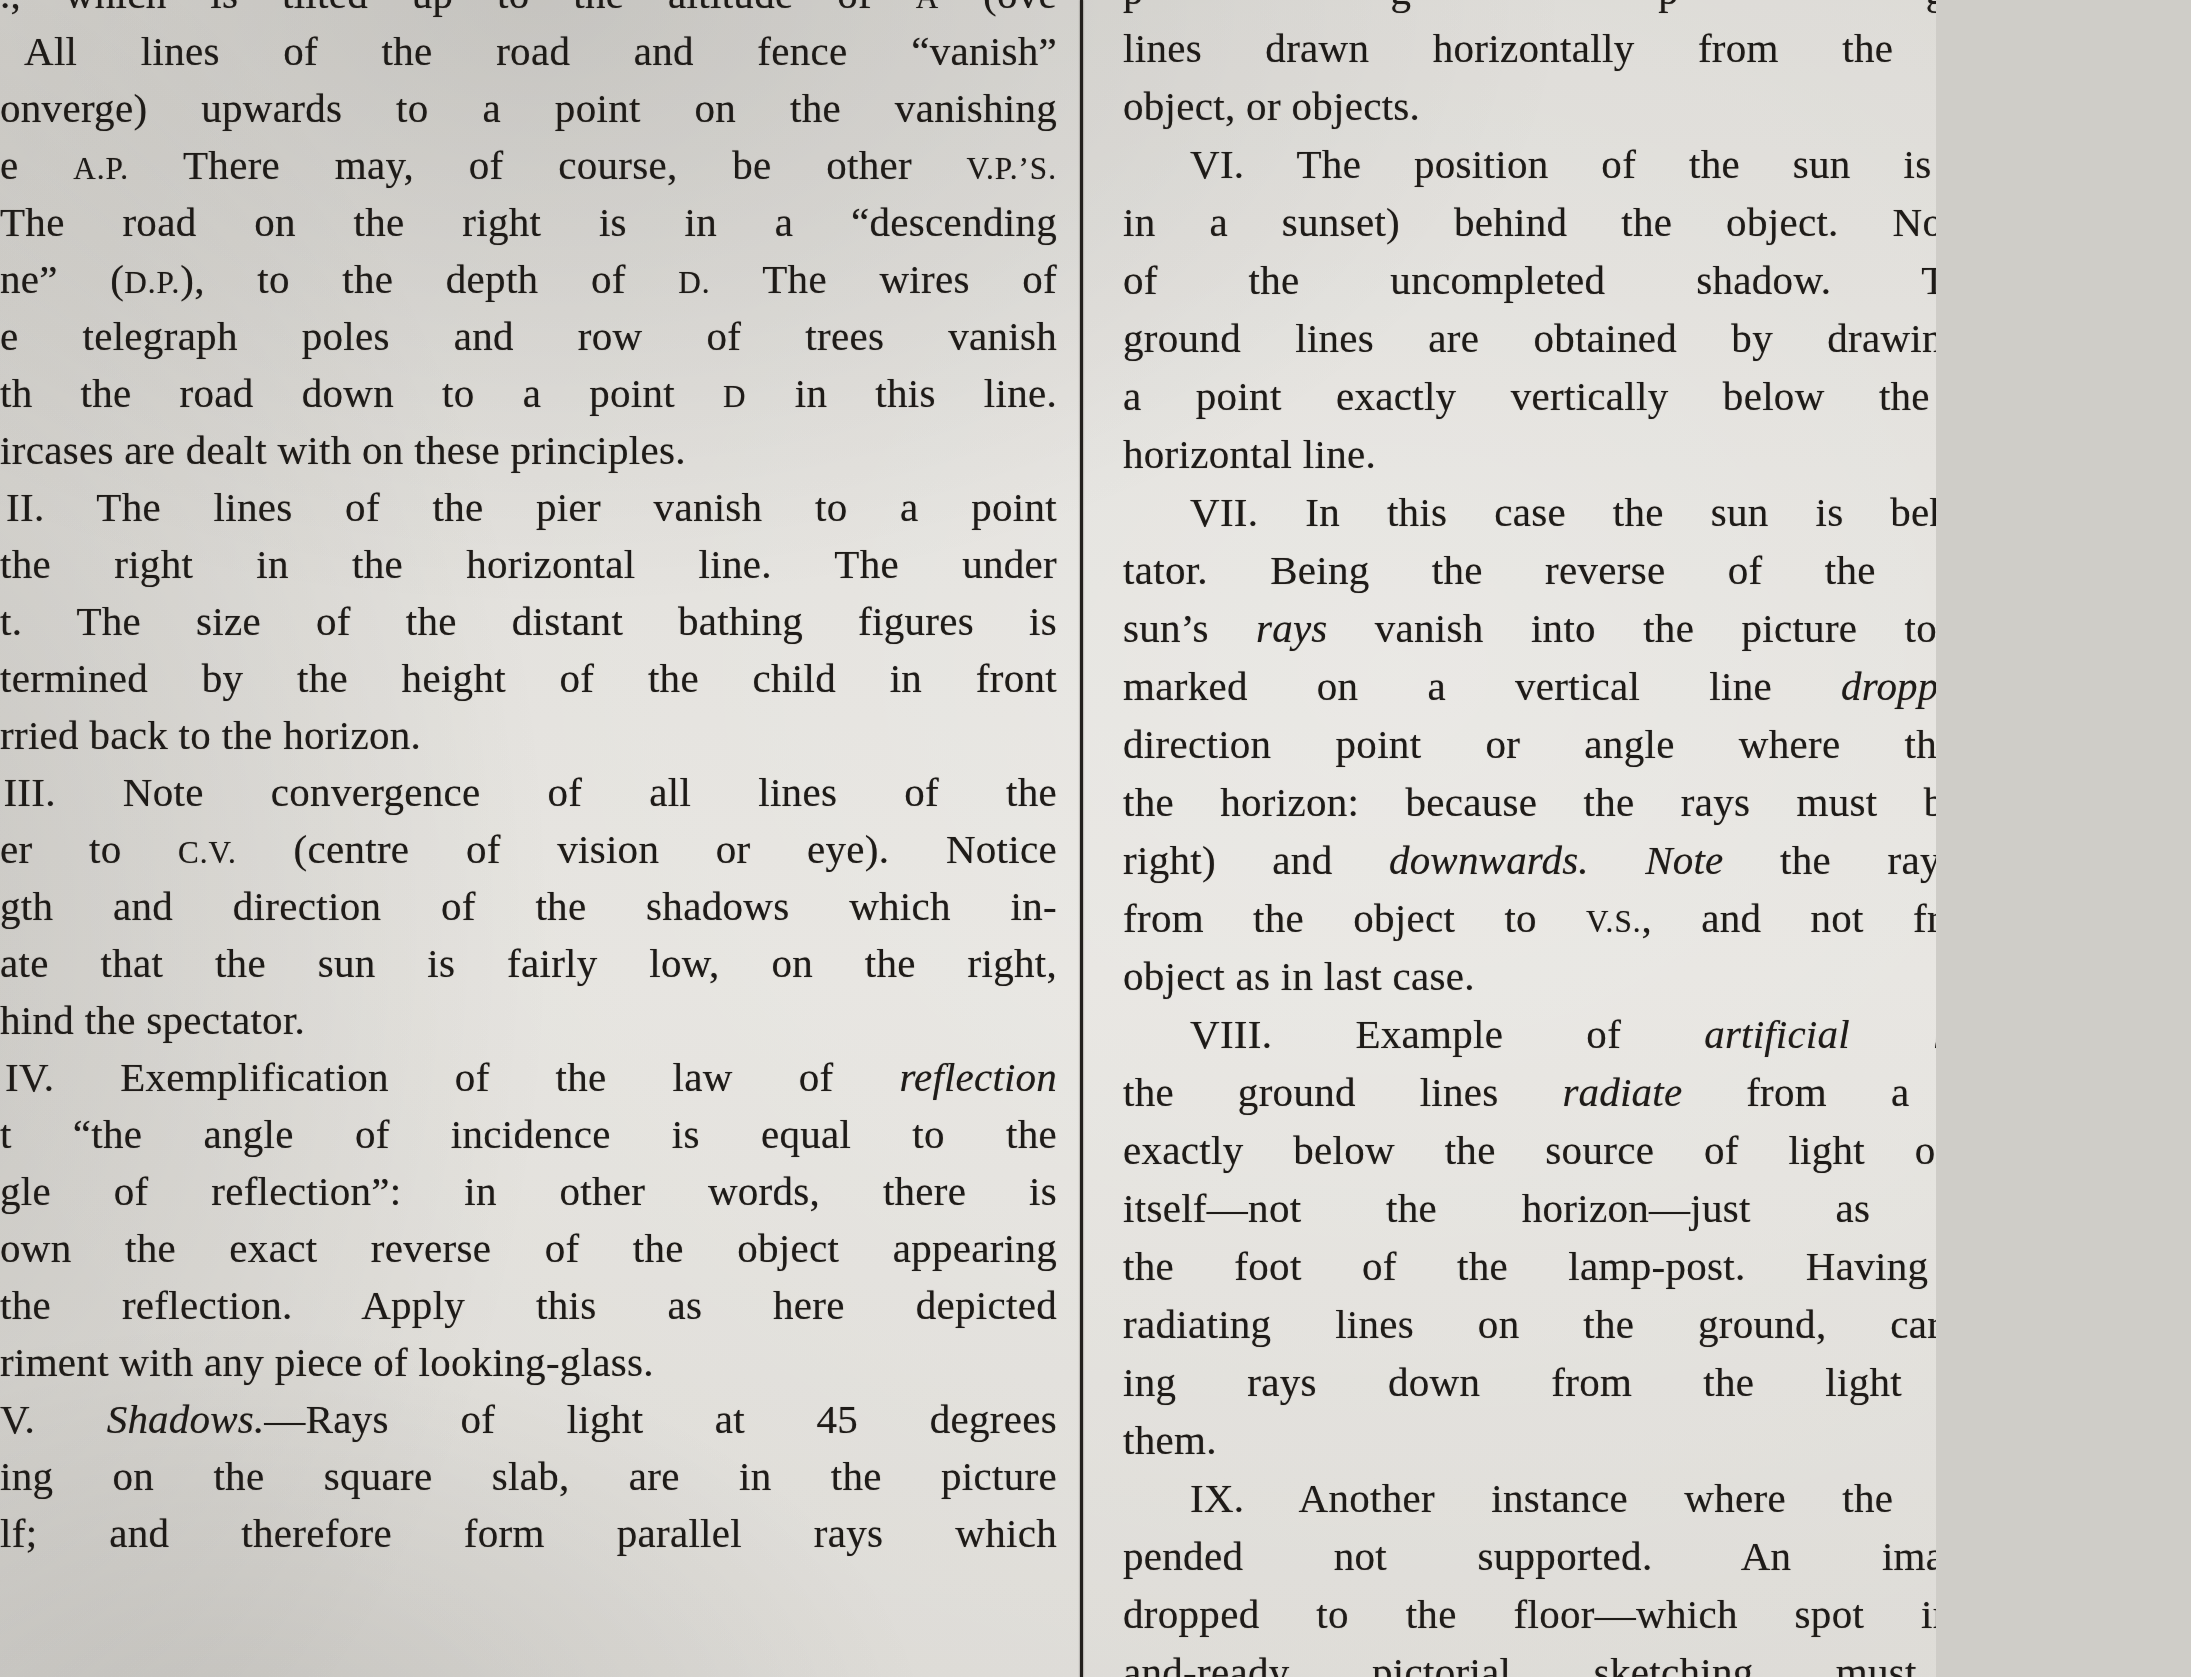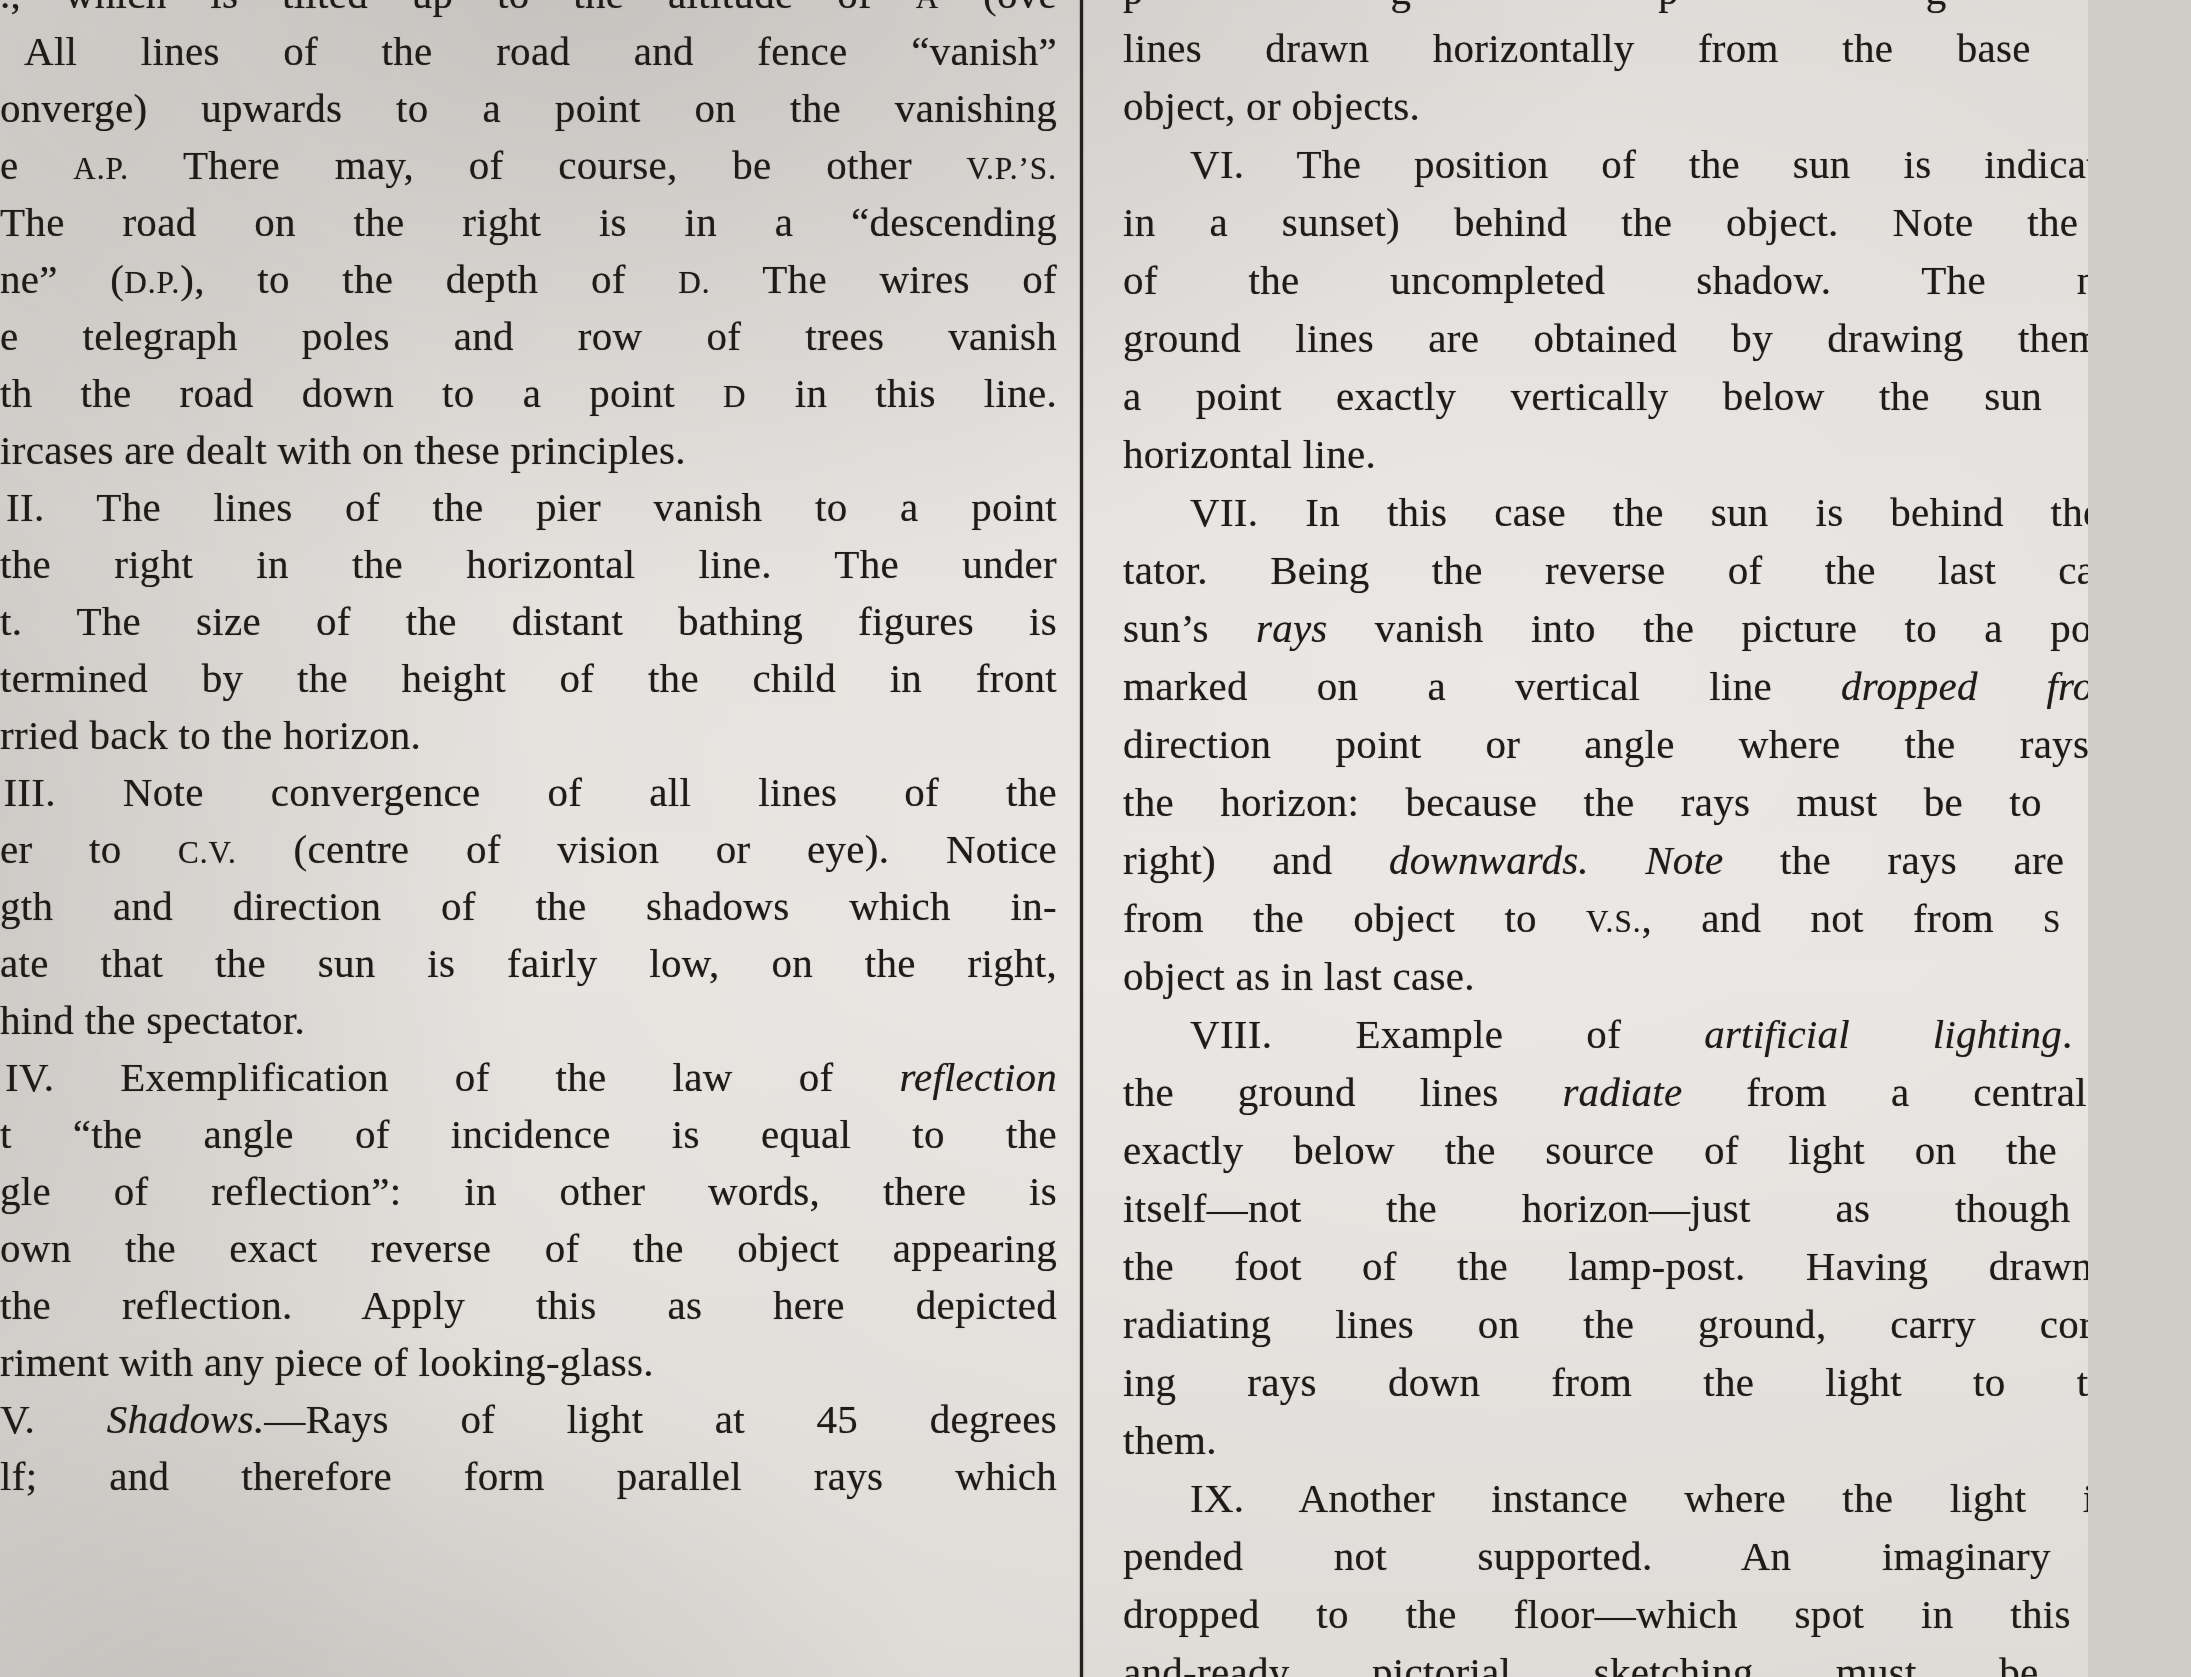--- a/index.html
+++ b/index.html
@@ -1,19 +1,19 @@
 <!DOCTYPE html>
 <html style="font-size:13.7px"><head>
 <meta charset="utf-8">
 <title>Scanned book page</title>
 <style>
   html,body{margin:0;padding:0;background:#cfcdc8;}
   .page{
     position:relative;
-    width:2088px;height:1678px;
+    width:1936px;height:1678px;
     overflow:hidden;
     background:
       radial-gradient(1883px 1113px at 28% 0%, rgba(0,0,0,0.10), transparent 55%),
       radial-gradient(1370px 2055px at -8% 55%, rgba(0,0,0,0.12), transparent 52%),
       radial-gradient(1284px 770px at 12% 104%, rgba(0,0,0,0.10), transparent 55%),
       radial-gradient(2226px 1883px at 72% 40%, rgba(255,255,255,0.30), transparent 70%),
       linear-gradient(180deg,#d9d7d2 0%,#dfddd8 28%,#e3e1dc 58%,#dcdad5 100%);
     font-family:"Liberation Serif","DejaVu Serif",serif;
     font-size:41px;
     letter-spacing:0.3px;
@@ -68,20 +68,21 @@
       <div class="line">gth and direction of the shadows which in-</div>
       <div class="line">ate that the sun is fairly low, on the right,</div>
       <div class="line end">hind the spectator.</div>
       <div class="line" style="text-indent: 5.1px;">IV. Exemplification of the law of <em>reflection</em></div>
       <div class="line">t “the angle of incidence is equal to the</div>
       <div class="line">gle of reflection”: in other words, there is</div>
       <div class="line">own the exact reverse of the object appearing</div>
       <div class="line">the reflection. Apply this as here depicted</div>
       <div class="line end">riment with any piece of looking-glass.</div>
       <div class="line">V. <em>Shadows.</em>—Rays of light at 45 degrees</div>
+      <div class="line">ing on the square slab, are in the picture</div>
       <div class="line">lf; and therefore form parallel rays which</div>
     </div>
   <div class="divider" style="left: 1080px;"></div>
   <div class="col col-right">
       <div class="line">p g p g ,</div>
       <div class="line">lines drawn horizontally from the base of t</div>
       <div class="line end">object, or objects.</div>
       <div class="line" style="text-indent: 67px;">VI. The position of the sun is indicated (</div>
       <div class="line">in a sunset) behind the object. Note the leng</div>
       <div class="line">of the uncompleted shadow. The necessa</div>

